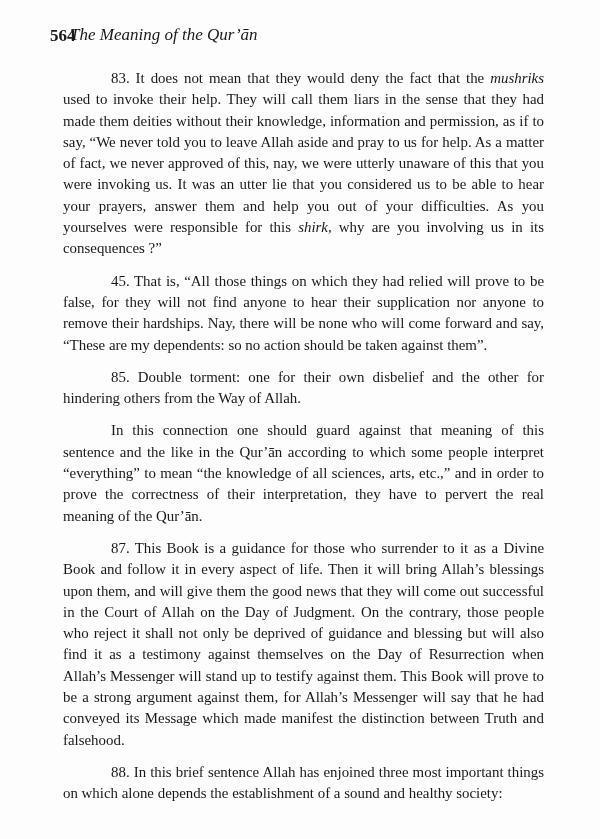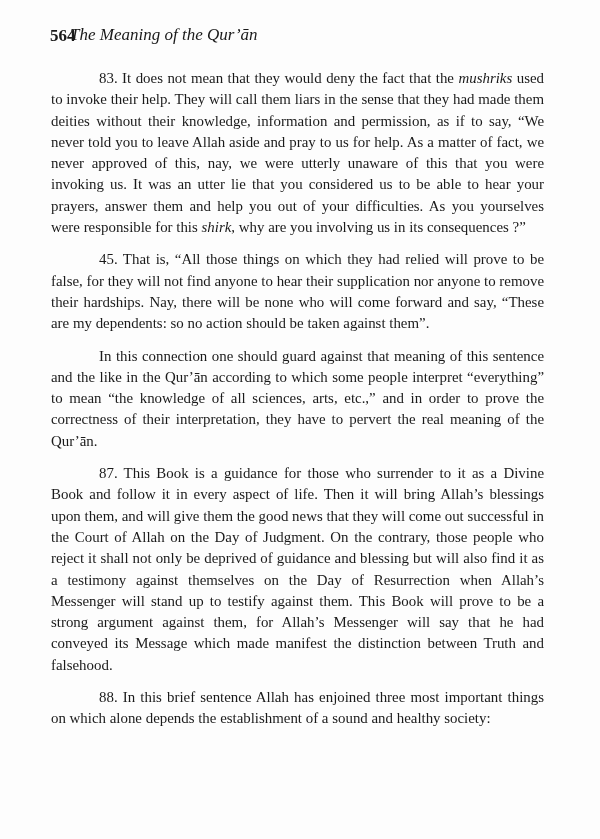--- a/index.html
+++ b/index.html
@@ -16,33 +16,34 @@
     position: absolute; left: 0; top: 0; font-size: 17px; font-weight: bold;
   }
   .running-title {
     position: absolute; left: 0; right: 0; top: -1px; text-align: left;
     font-style: italic; font-size: 17px; padding-left: 20px;
   }
   .body-text {
     position: absolute; top: 68px; left: 51px; width: 493px;
     font-size: 14.9px; line-height: 21.3px; text-align: justify;
   }
-  .para { margin: 0 0 11px 0; text-indent: 48px; }
+  .para { margin: 0 0 11px 12px; text-indent: 48px; }
   .para i { font-style: italic; }
 </style>
 </head>
 <body>
 
 <div class="page">
   <div class="header">
     <span class="page-number">564</span>
     <div class="running-title">The Meaning of the Qur’ān</div>
   </div>
 
   <div class="body-text">
     <p class="para"><span>83.  It  does not mean that they would deny the fact that the </span><i>mushriks</i><span> used to invoke their help. They will call them liars in the sense that they had made them deities without their knowledge, information and permission, as if to say, “We never told you to leave Allah aside and pray to us for help. As a matter of fact, we never approved of this, nay, we were utterly unaware of this that you were invoking us. It was an utter lie that you considered us to be able to hear your prayers, answer them and help you out of your difficulties. As you yourselves were responsible for this </span><i>shirk</i><span>, why are you involving us in its consequences ?”</span></p>
     <p class="para">45.  That is, “All those things on which they had relied will prove to be false, for they will not find anyone to hear their supplication nor anyone to remove their hardships.  Nay, there will be none who will come forward and say, “These are my dependents: so no action should be taken against them”.</p>
+    <p class="para">85.  Double  torment: one for their own disbelief and the other for hindering others from the Way of Allah.</p>
     <p class="para">In  this  connection one should guard against that meaning of this sentence and  the  like in the Qur’ān according to which some people interpret “everything” to mean “the knowledge of all sciences, arts, etc.,” and in order to prove the correctness of their interpretation, they have to pervert the real meaning of the Qur’ān.</p>
     <p class="para">87.  This Book is a guidance for those who surrender to it as a Divine Book and follow it in every aspect of life. Then it will bring Allah’s blessings upon them, and will give them the good news that they will come out successful in the Court of Allah on the Day of Judgment. On the contrary, those people who reject it shall not only be deprived of guidance and blessing but will also find it as a testimony against themselves on the Day of Resurrection when Allah’s Messenger will stand up to testify against them.  This Book will prove to be a strong argument against them, for Allah’s Messenger will say that he had conveyed its Message which made manifest the distinction between Truth and falsehood.</p>
     <p class="para">88.  In this brief sentence Allah has enjoined three most important things on which alone depends the establishment of a sound and healthy society:</p>
 
   </div>
 </div>
 
 </body></html>

